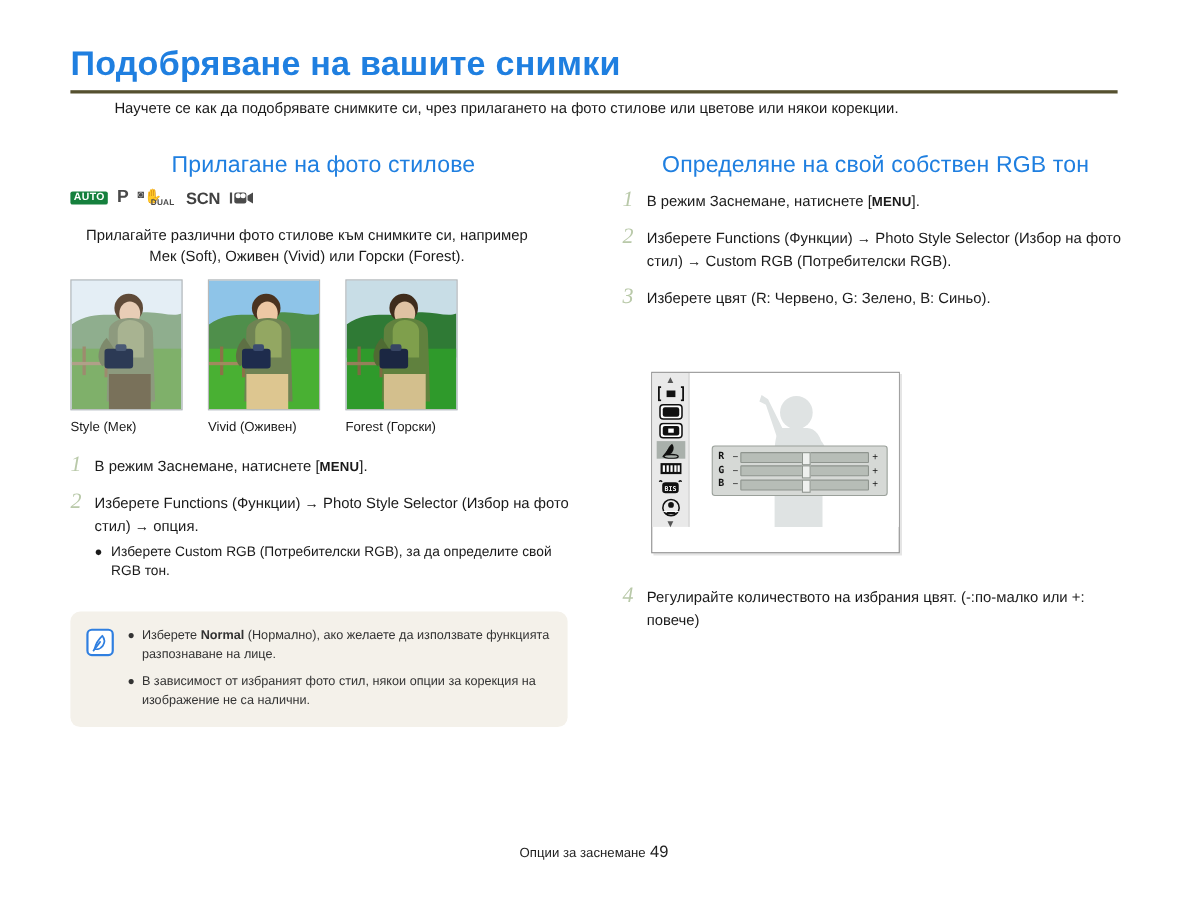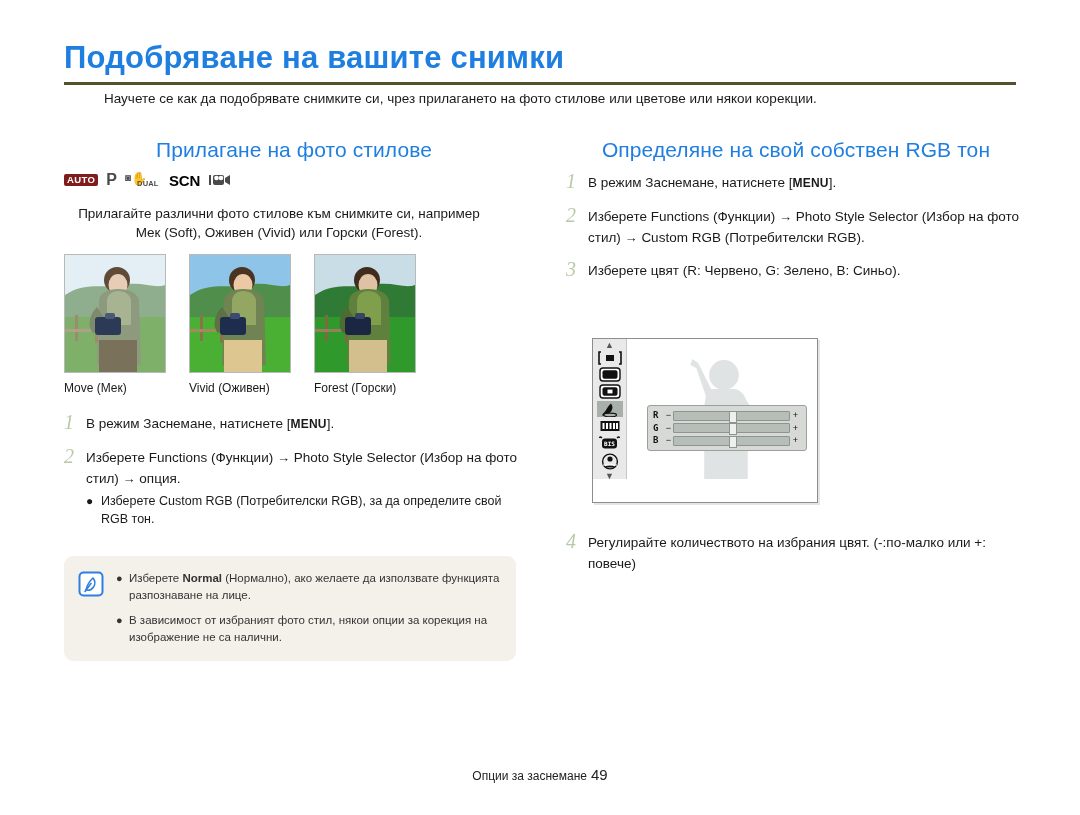--- a/index.html
+++ b/index.html
@@ -33,32 +33,32 @@
   .col-right{position:absolute;left:566px;top:138px;width:460px;}
 
   .section-title{
     font-size:21px;color:#1f7fe0;font-weight:normal;
     margin:0 0 8px 0;white-space:nowrap;letter-spacing:0.1px;text-align:center;
   }
 
   
   .mode-row{display:flex;align-items:center;gap:8px;height:20px;margin:4px 0 14px 0;}
   .m-auto{
-    display:inline-block;background:#7f1d1d;color:#fff;
+    display:inline-block;background:#15803d;color:#fff;
     font-size:9.5px;font-weight:bold;letter-spacing:0.4px;
     padding:1.5px 3px;border-radius:2px;line-height:1;
   }
   .m-p{font-size:16px;font-weight:bold;color:#4a4a4a;line-height:1;}
   .m-dual{position:relative;display:inline-block;width:36px;height:17px;}
   .m-dual .hand{
     position:absolute;left:6px;top:0px;font-size:13px;color:#4a4a4a;line-height:1;
   }
   .m-dual .wav{position:absolute;left:0px;top:1px;font-size:10px;color:#4a4a4a;line-height:1;}
   .m-dual .lbl{position:absolute;left:12px;top:8px;font-size:7.5px;font-weight:bold;color:#4a4a4a;line-height:1;letter-spacing:0.2px;}
-  .m-scn{font-size:15px;font-weight:bold;color:#000000;line-height:1;letter-spacing:-0.2px;}
+  .m-scn{font-size:15px;font-weight:bold;color:#404040;line-height:1;letter-spacing:-0.2px;}
   .m-vid{position:relative;display:inline-block;width:24px;height:16px;}
 
   .body-text{font-size:13.5px;line-height:19px;color:#1a1a1a;}
 
   
   .thumbs{display:flex;gap:25px;margin-top:12px;}
   .thumb-wrap{width:100px;}
   .thumb{
     width:100px;height:117px;border:1px solid #b9b9b9;
     position:relative;overflow:hidden;background:#cfe0ec;
@@ -210,21 +210,21 @@
             <ellipse cx="52" cy="25" rx="13" ry="13" fill="#5f4a38"></ellipse>
             <ellipse cx="53" cy="30" rx="9.5" ry="11" fill="#e8cdb6"></ellipse>
             <path d="M34 46 C34 38 44 34 53 34 C64 34 74 38 74 47 L76 110 L32 110 Z" fill="#8d9a7e"></path>
             <path d="M53 36 C60 36 66 40 66 46 L66 70 L42 70 L42 46 C42 40 47 36 53 36 Z" fill="#a8b391"></path>
             <path d="M32 52 C24 60 22 72 28 78 L44 70 Z" fill="#7e8a6c"></path>
             <rect x="30" y="62" width="26" height="18" rx="3" fill="#2c3a55"></rect>
             <rect x="40" y="58" width="10" height="6" rx="2" fill="#4a5a75"></rect>
             <rect x="34" y="85" width="38" height="32" fill="#79715a"></rect>
           </svg>
         </div>
-        <div class="thumb-cap">Move (Мек)</div>
+        <div class="thumb-cap">Style (Мек)</div>
       </div>
       <div class="thumb-wrap">
         <div class="thumb">
           <svg viewBox="0 0 100 117" preserveAspectRatio="none" aria-hidden="true">
             <rect width="100" height="117" fill="#8ec4e8"></rect>
             <path d="M0 40 C20 26 40 34 58 30 C76 26 90 34 100 30 L100 70 L0 70 Z" fill="#4f8f4b"></path>
             <rect y="62" width="100" height="55" fill="#49b033"></rect>
             <rect x="10" y="60" width="3" height="26" fill="#8a7347"></rect>
             <rect x="30" y="64" width="3" height="24" fill="#8a7347"></rect>
             <rect x="0" y="74" width="46" height="3" fill="#a08a5e"></rect>

